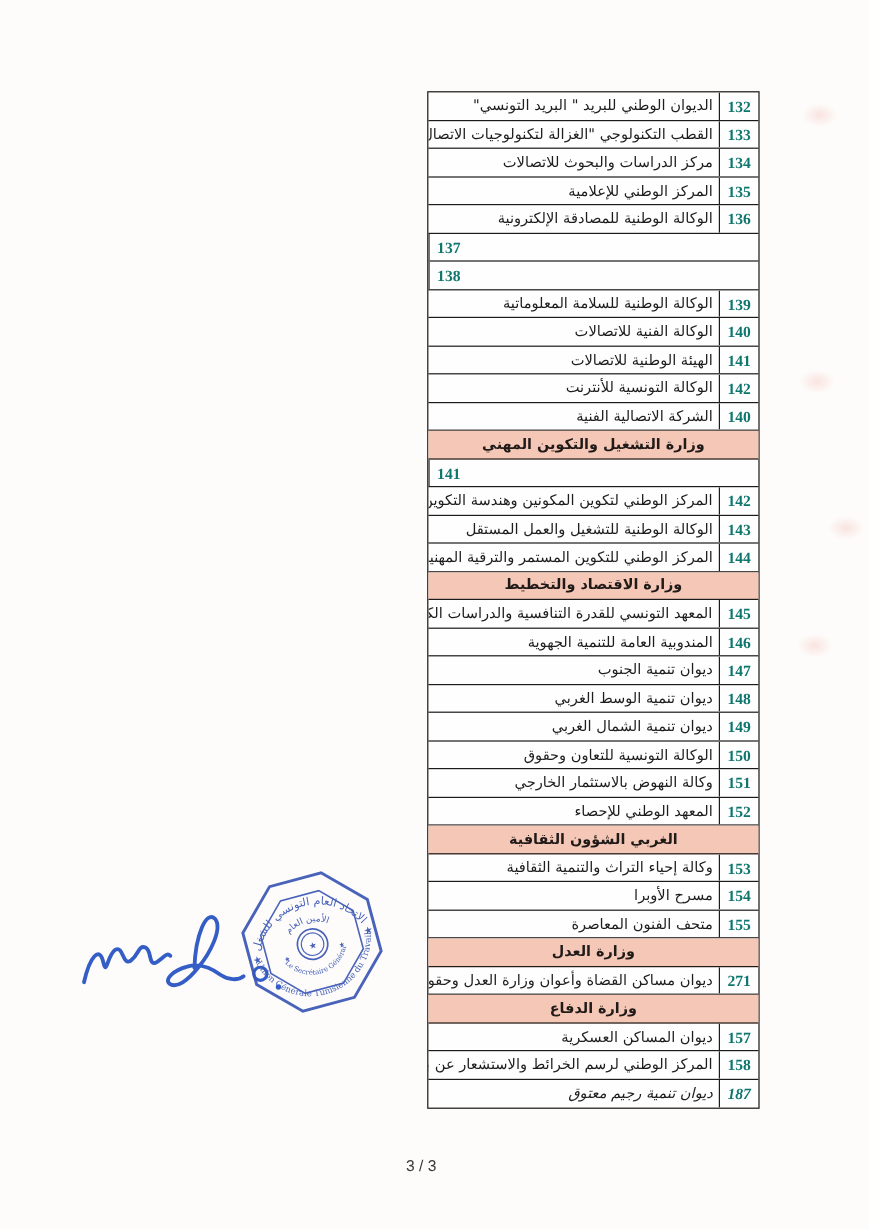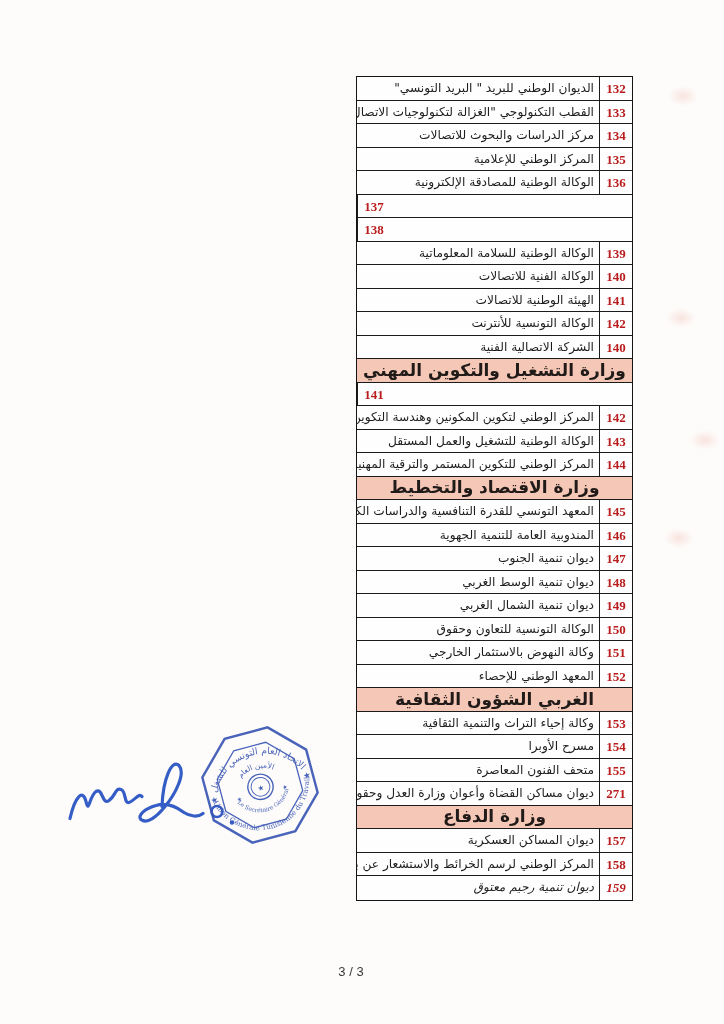--- a/index.html
+++ b/index.html
@@ -38,29 +38,29 @@
     white-space:nowrap;overflow:hidden;
     box-sizing:border-box;
   }
   .row.entry .cell-num{
     flex:0 0 33px;width:33px;height:100%;
     border-left:1.1px solid #1b1b1b;
     box-sizing:border-box;
     text-align:center;
     font-family:"Liberation Serif",serif;
     font-weight:bold;font-size:13px;line-height:23px;
-    color:#b91c1c;
+    color:#0f766e;
   }
   .row.section{
     justify-content:center;
     background:var(--section-bg,#f4c7b6);
   }
   .row.section span{
     direction:rtl;
-    font-size:17px;font-weight:bold;color:#201a18;
+    font-size:12px;font-weight:bold;color:#201a18;
     line-height:23px;white-space:nowrap;
   }
 
   
   .page-number{
     position:absolute;left:0;top:964px;width:724px;
     text-align:center;
     font-family:"Liberation Sans",sans-serif;
     font-size:13px;color:#3a3a3a;
     transform:translateX(-11px);
@@ -237,35 +237,38 @@
         <div class="cell-num">153</div>
       </div>
       <div class="row entry">
         <div class="cell-label">مسرح الأوبرا</div>
         <div class="cell-num">154</div>
       </div>
       <div class="row entry">
         <div class="cell-label">متحف الفنون المعاصرة</div>
         <div class="cell-num">155</div>
       </div>
+      <div class="row section">
+        <span>وزارة العدل</span>
+      </div>
       <div class="row entry">
         <div class="cell-label">ديوان مساكن القضاة وأعوان وزارة العدل وحقوق</div>
         <div class="cell-num">271</div>
       </div>
       <div class="row section">
         <span>وزارة الدفاع</span>
       </div>
       <div class="row entry">
         <div class="cell-label">ديوان المساكن العسكرية</div>
         <div class="cell-num">157</div>
       </div>
       <div class="row entry">
         <div class="cell-label">المركز الوطني لرسم الخرائط والاستشعار عن بعد</div>
         <div class="cell-num">158</div>
       </div>
       <div class="row entry">
         <div class="cell-label">ديوان تنمية رجيم معتوق</div>
-        <div class="cell-num">159</div>
+        <div class="cell-num">187</div>
       </div>
     </div>
 
   <div class="page-number">3 / 3</div>
 </div>
 
 </body></html>

